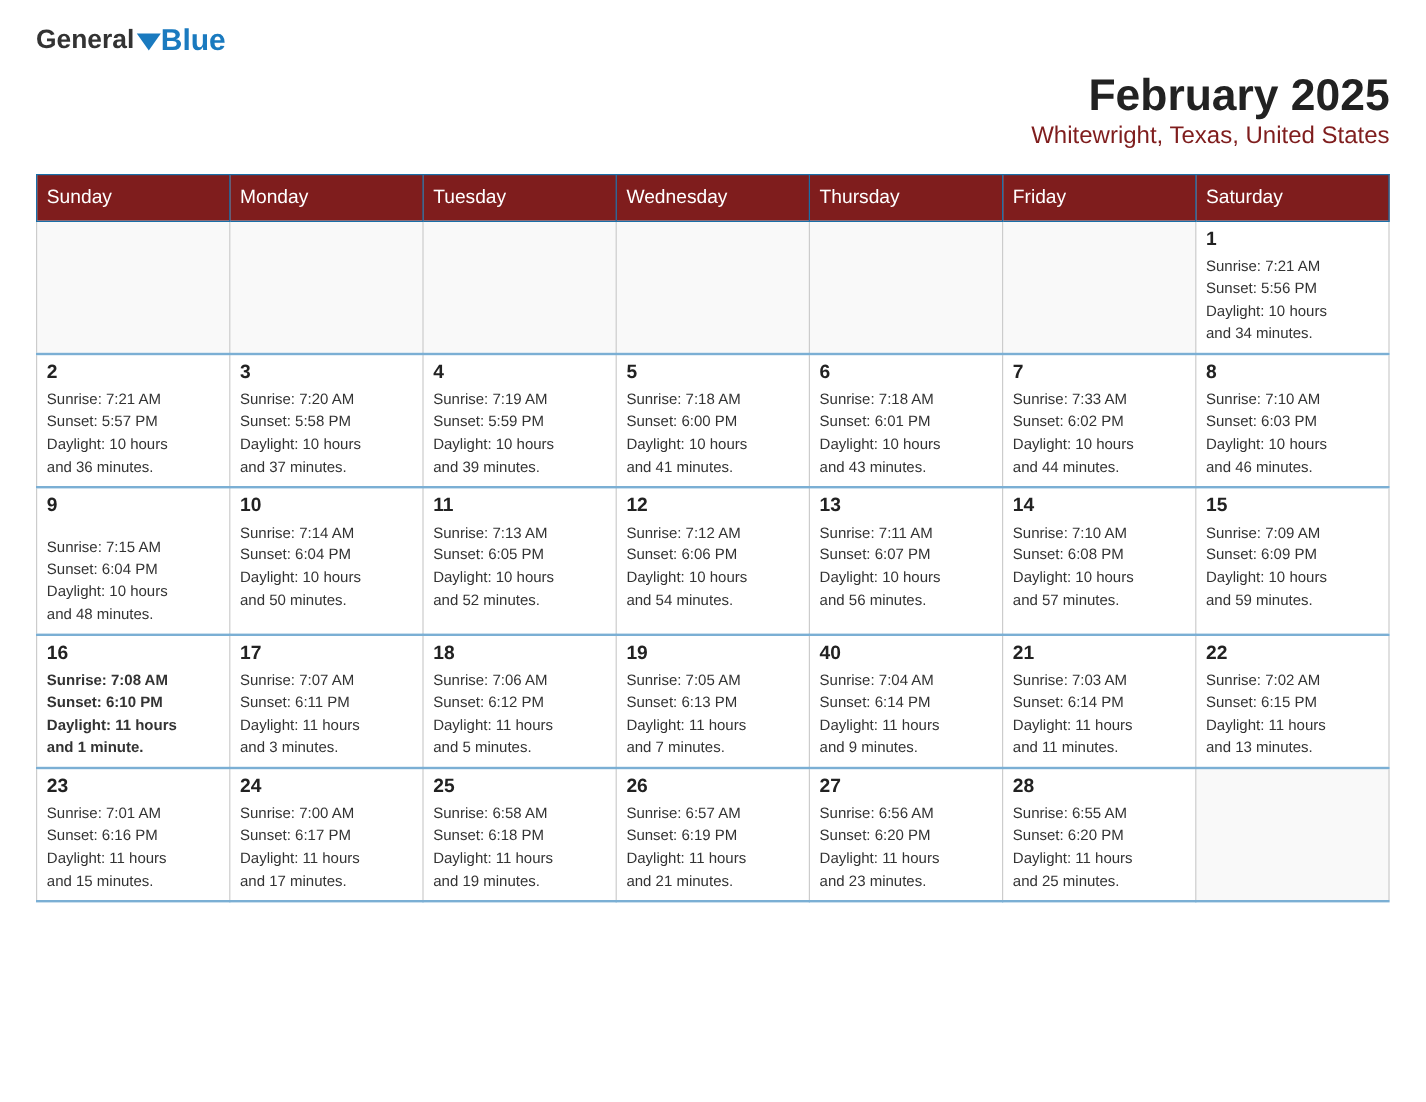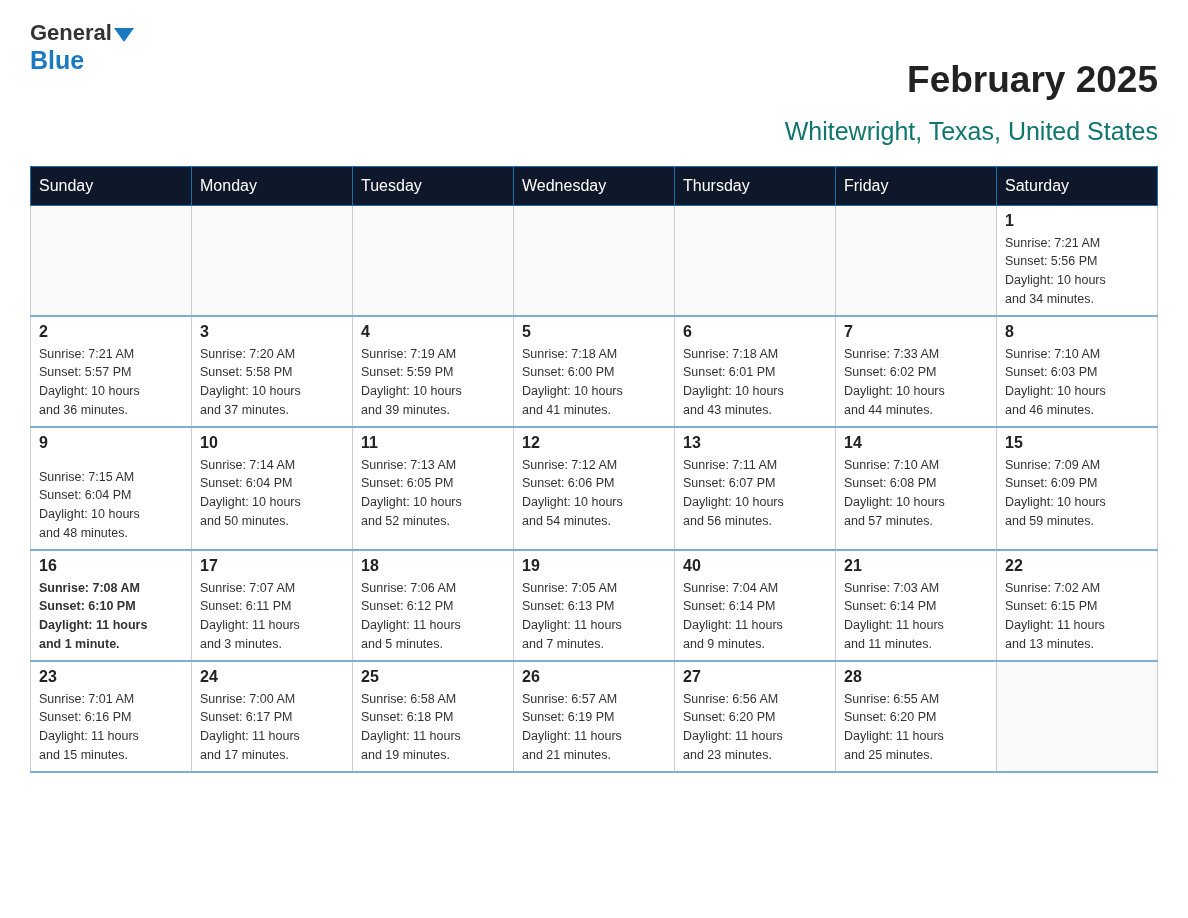--- a/index.html
+++ b/index.html
@@ -12,21 +12,21 @@
       padding: 20px 30px;
     }
     .header {
       display: flex;
       justify-content: space-between;
       align-items: flex-start;
       margin-bottom: 20px;
     }
     .logo {
       display: flex;
-      flex-direction: column;
+      flex-direction: row;
       align-items: flex-start;
     }
     .logo-general {
       font-size: 22px;
       font-weight: bold;
       color: #333;
       display: flex;
       align-items: center;
     }
     .logo-blue {
@@ -48,31 +48,31 @@
       text-align: right;
     }
     .title-block h1 {
       font-size: 37px;
       font-weight: bold;
       color: #222;
       line-height: 1.1;
       margin-top: 40px;
     }
     .title-block .subtitle {
-      font-size: 25px;
-      color: #0f766e;
-      margin-top: 16px;
+      font-size: 20px;
+      color: #7f1d1d;
+      margin-top: 1px;
     }
     .calendar {
       width: 100%;
       border-collapse: collapse;
       border: 1px solid #bbb;
     }
     .calendar thead tr th {
-      background-color: #0f172a;
+      background-color: #7f1d1d;
       color: #fff;
       padding: 10px 8px;
       font-size: 16px;
       font-weight: normal;
       text-align: left;
       border: 1px solid #1a6fa8;
     }
     .calendar tbody tr td {
       border: 1px solid #ccc;
       vertical-align: top;

